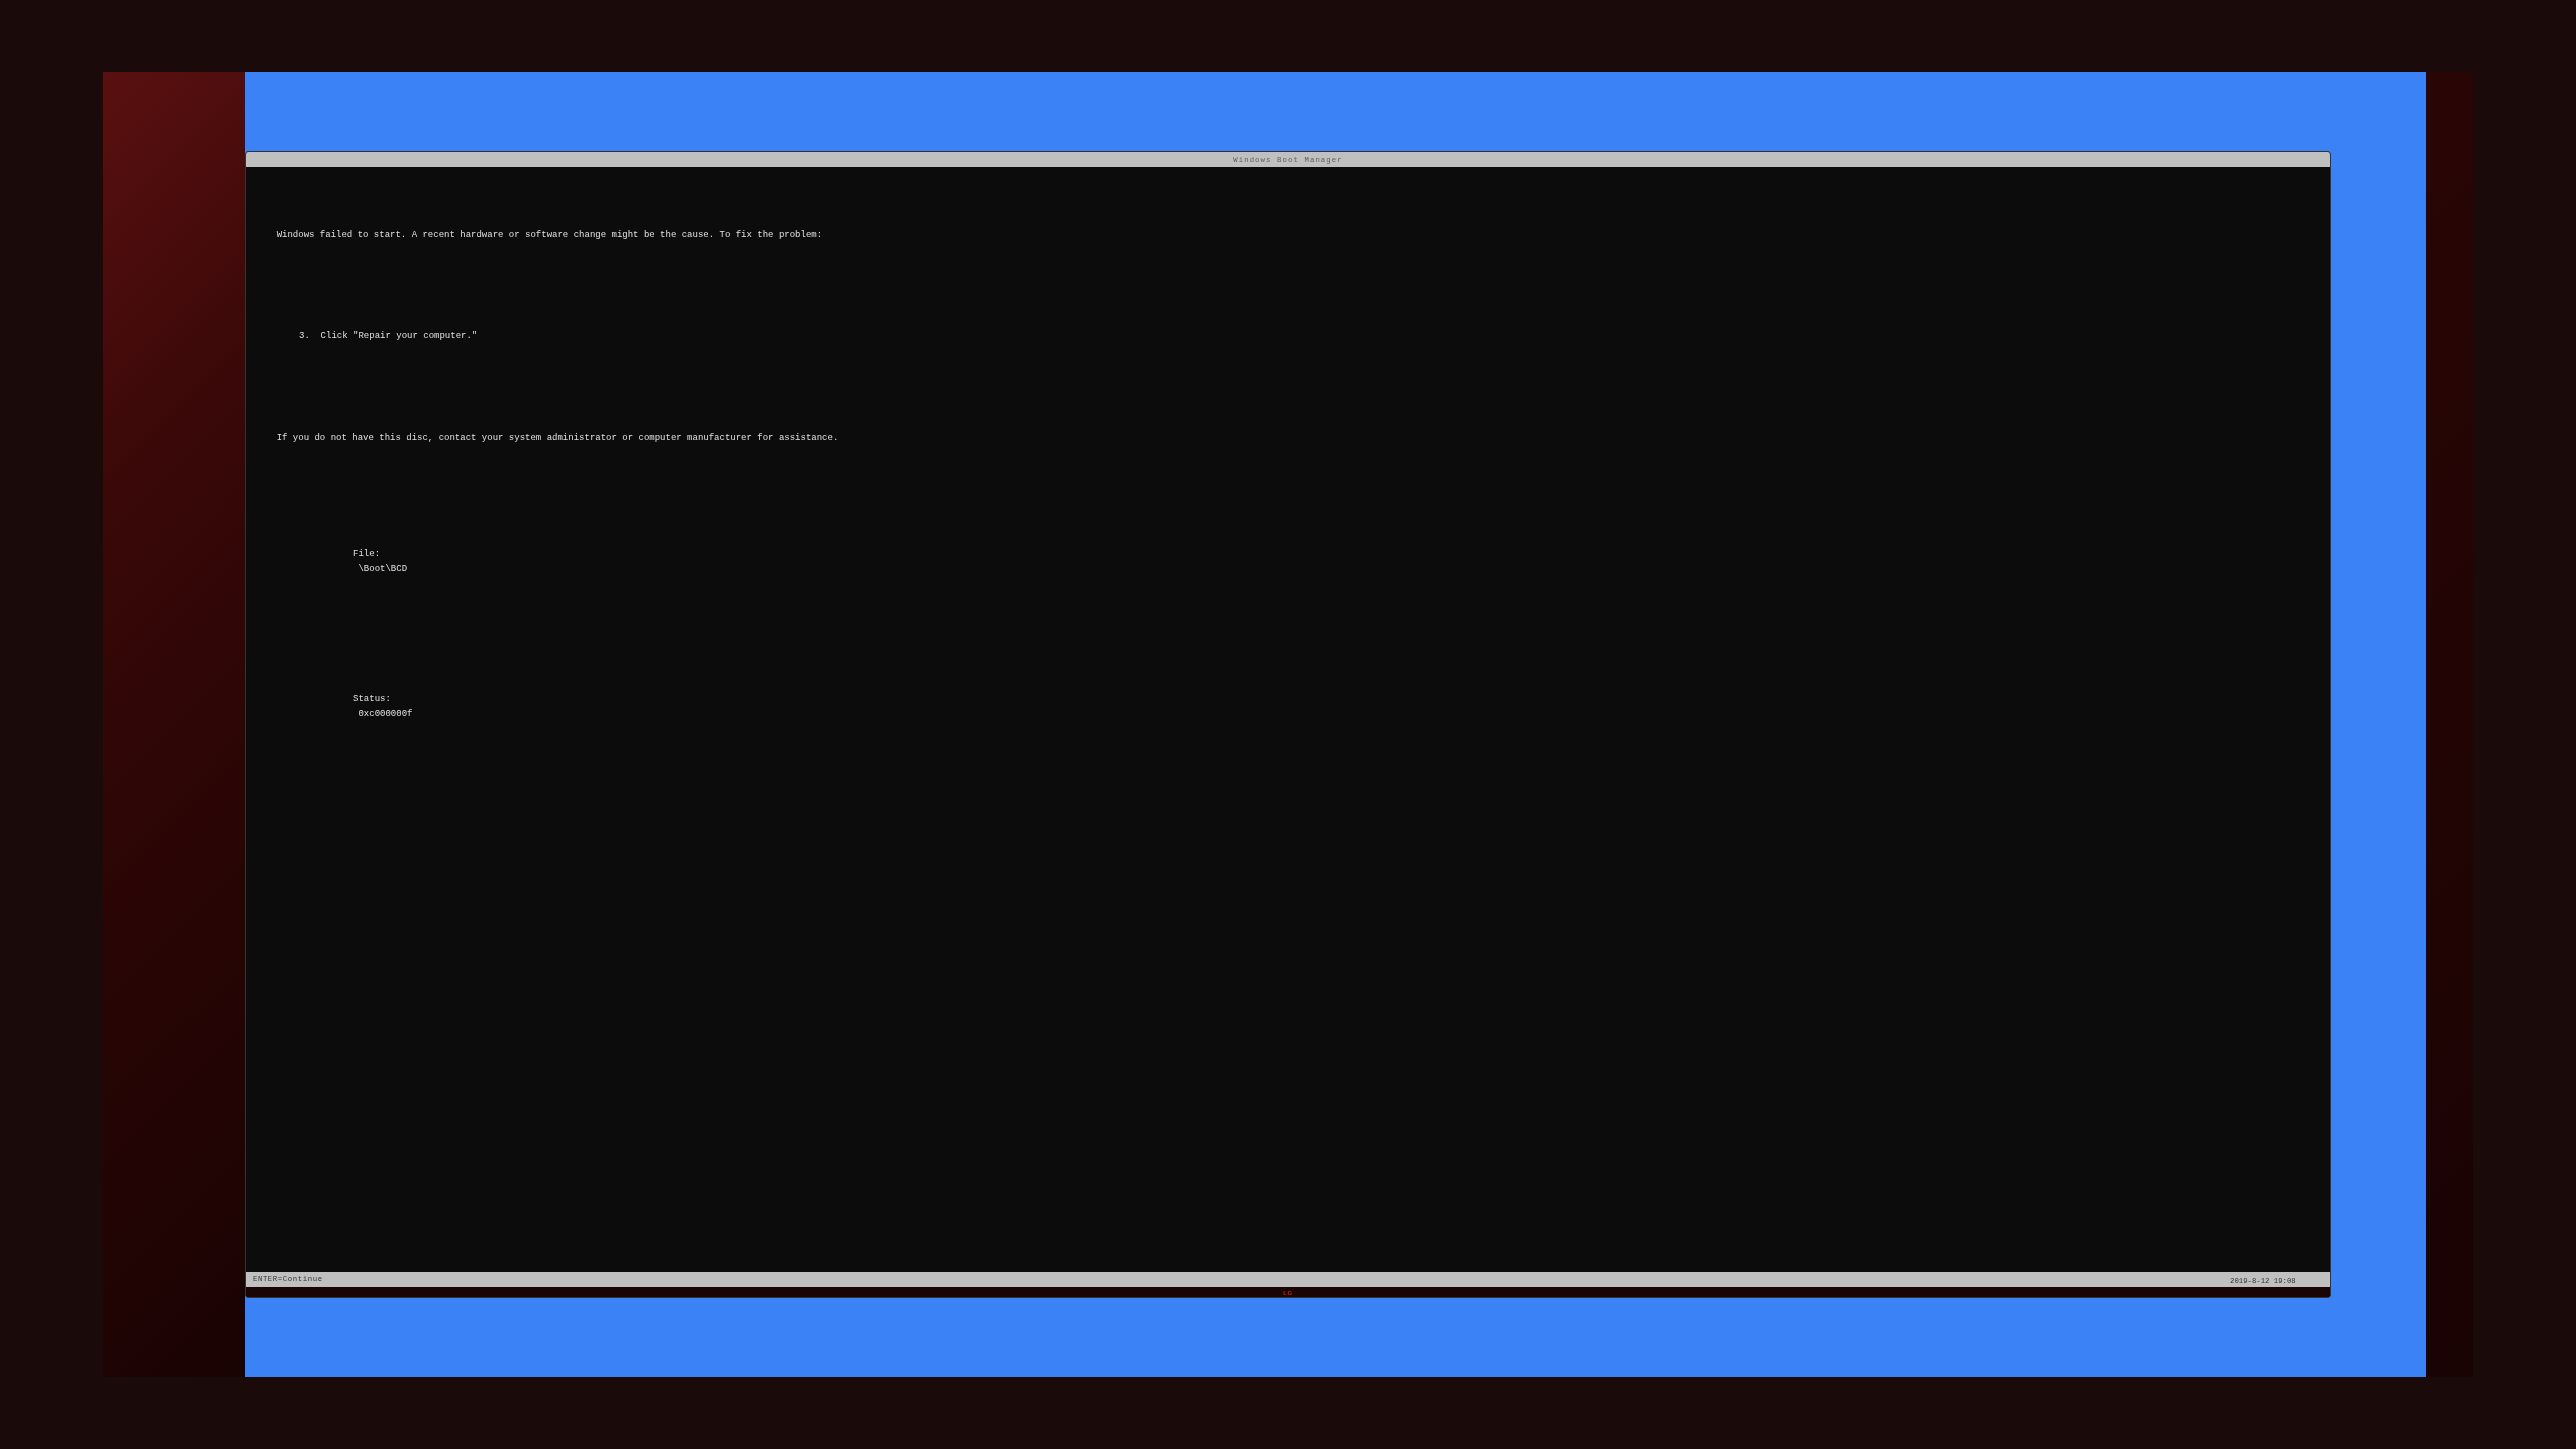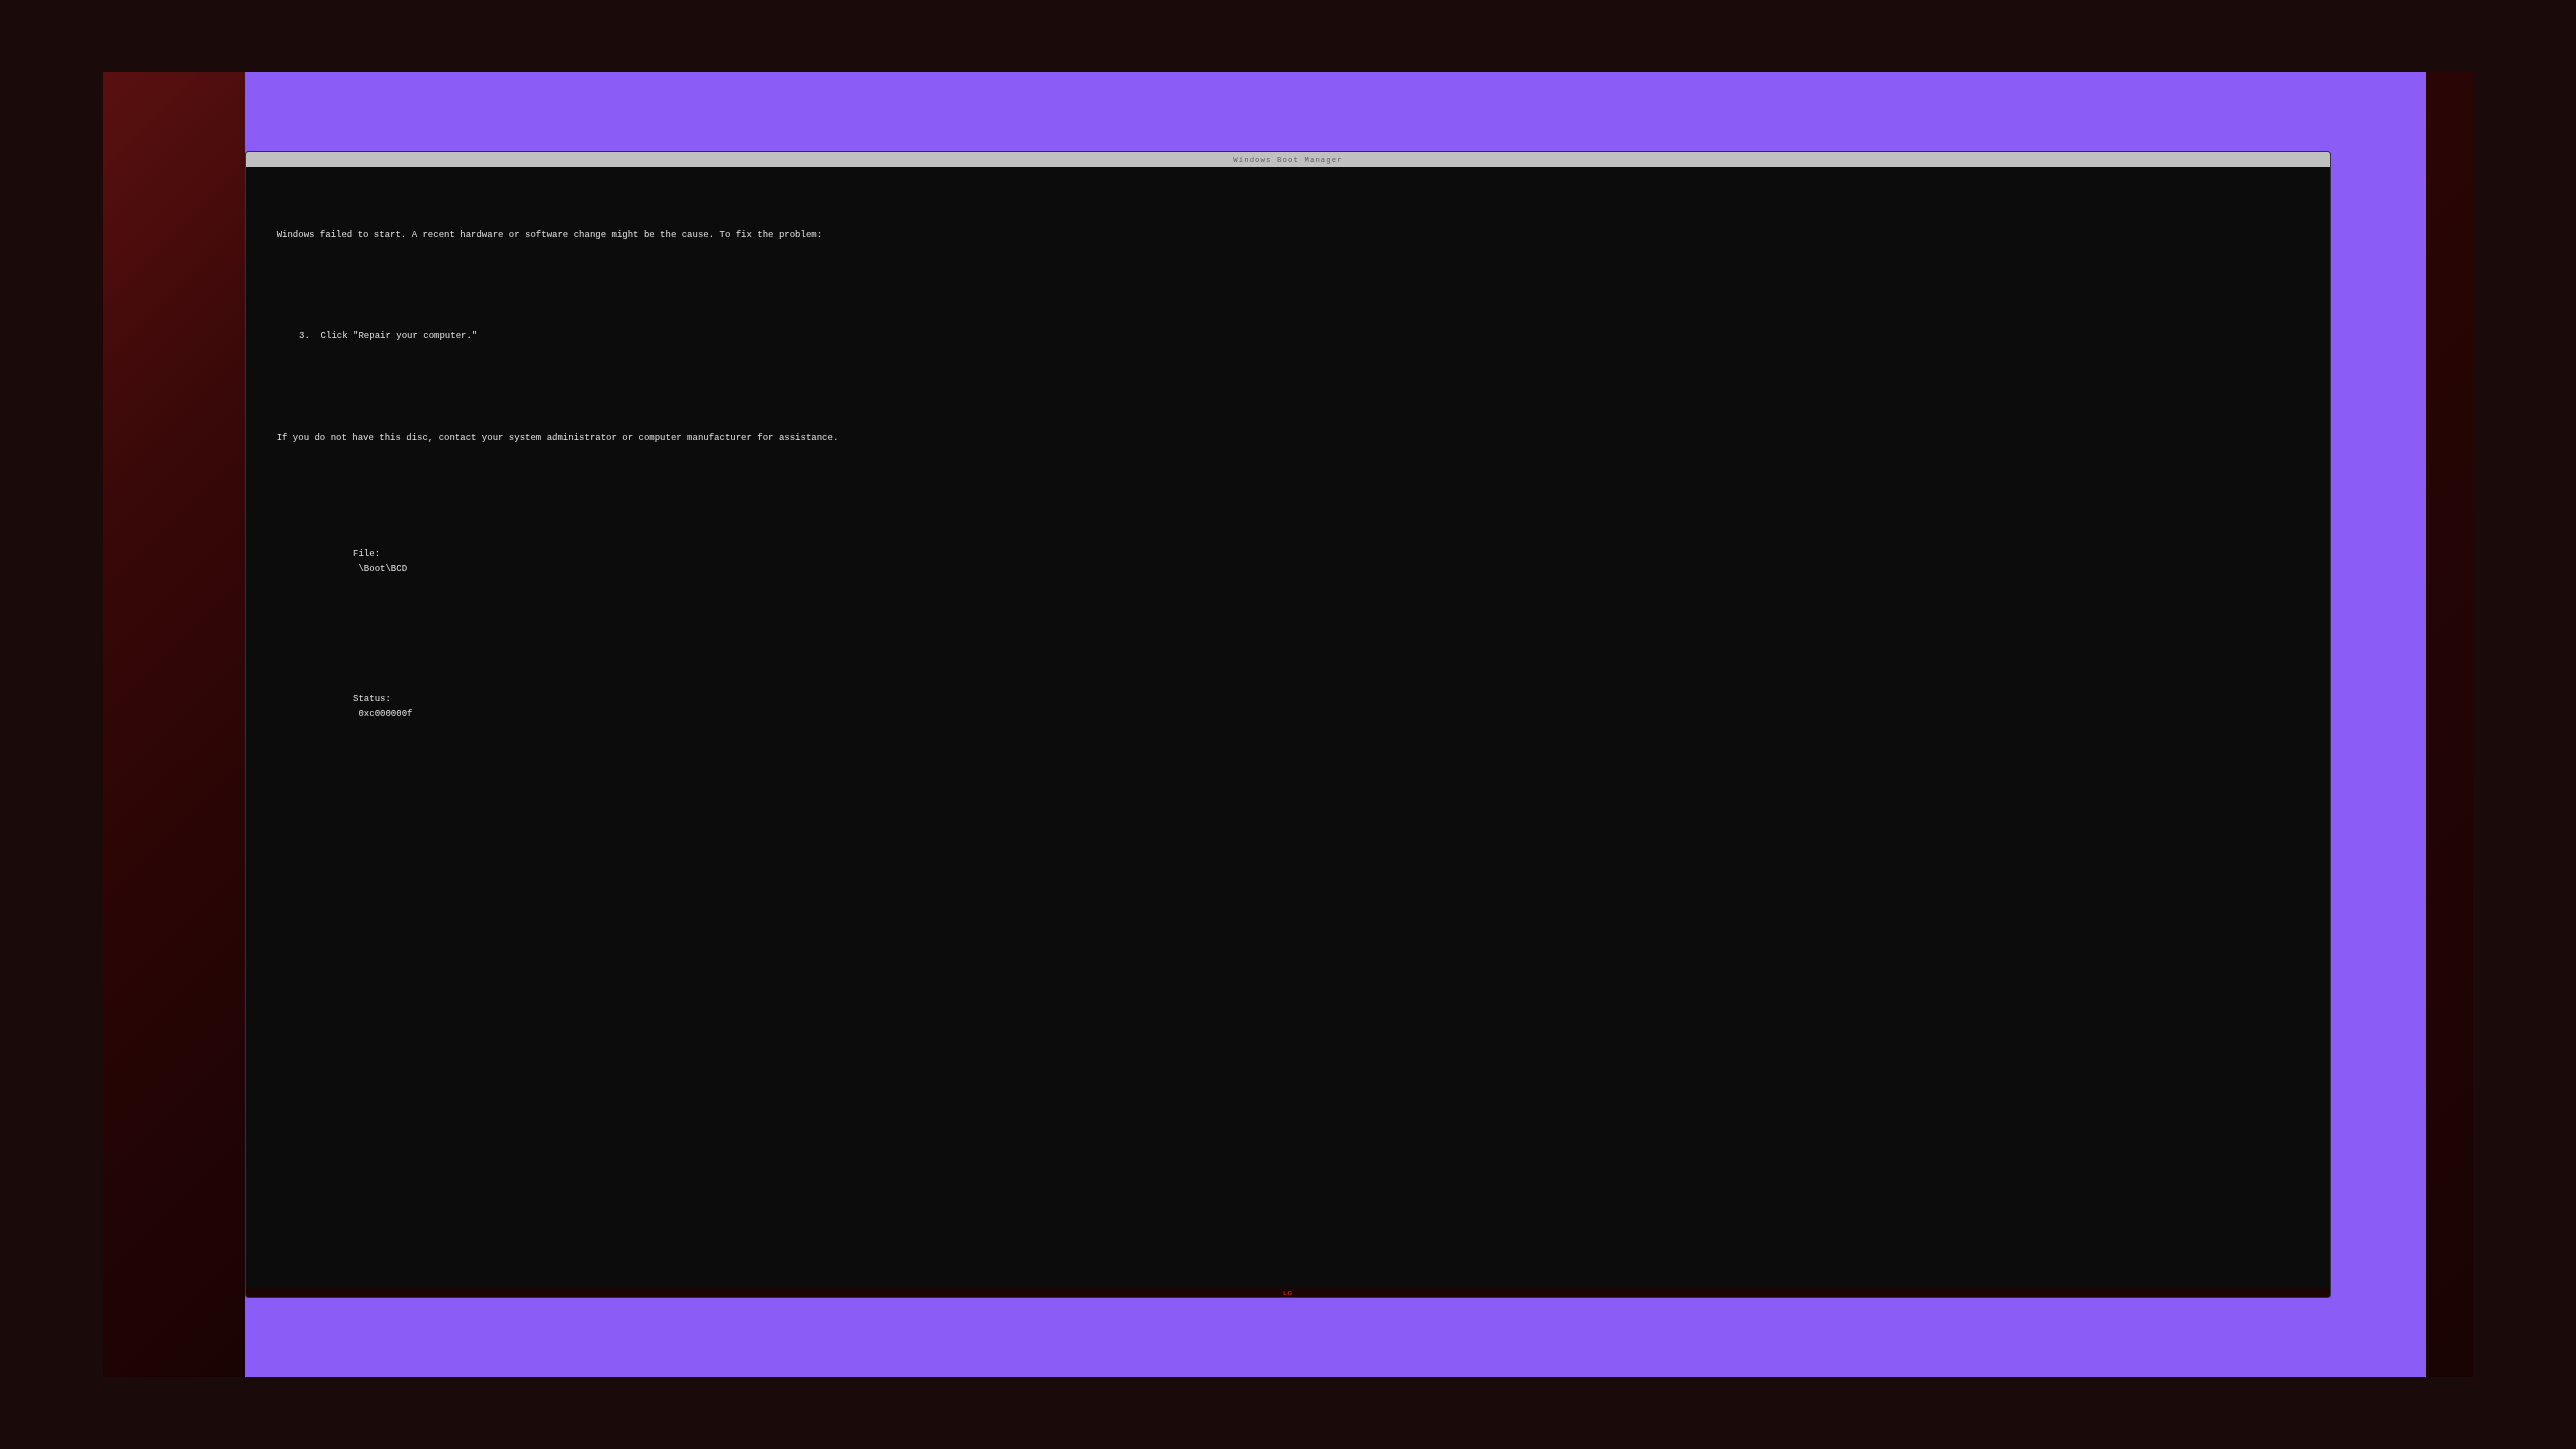--- a/index.html
+++ b/index.html
@@ -15,21 +15,21 @@
       display: flex;
       align-items: center;
       justify-content: center;
       font-family: Arial, sans-serif;
       overflow: hidden;
     }
 
     .outer-frame {
       width: 92%;
       height: 90%;
-      background-color: #8b5cf6;
+      background-color: #3b82f6;
       display: flex;
       align-items: center;
       justify-content: center;
       position: relative;
     }
 
     .monitor-bezel {
       width: 88%;
       height: 88%;
       background-color: #0a0a0a;
@@ -193,20 +193,24 @@
         <span class="line indent">
           <span>Status:</span>
           <span> 0xc000000f</span>
         </span>
         <span class="blank"></span>
 
 
       </div>
     </div>
 
+    <div class="bottom-bar">
+      <span class="bottom-enter-text">ENTER=Continue</span>
+      <span class="bottom-timestamp">2019-8-12 19:08</span>
+    </div>
 
     <div class="lg-logo-area">
       <span class="lg-logo">LG</span>
     </div>
 
   </div>
 </div>
 
 
 </body></html>

